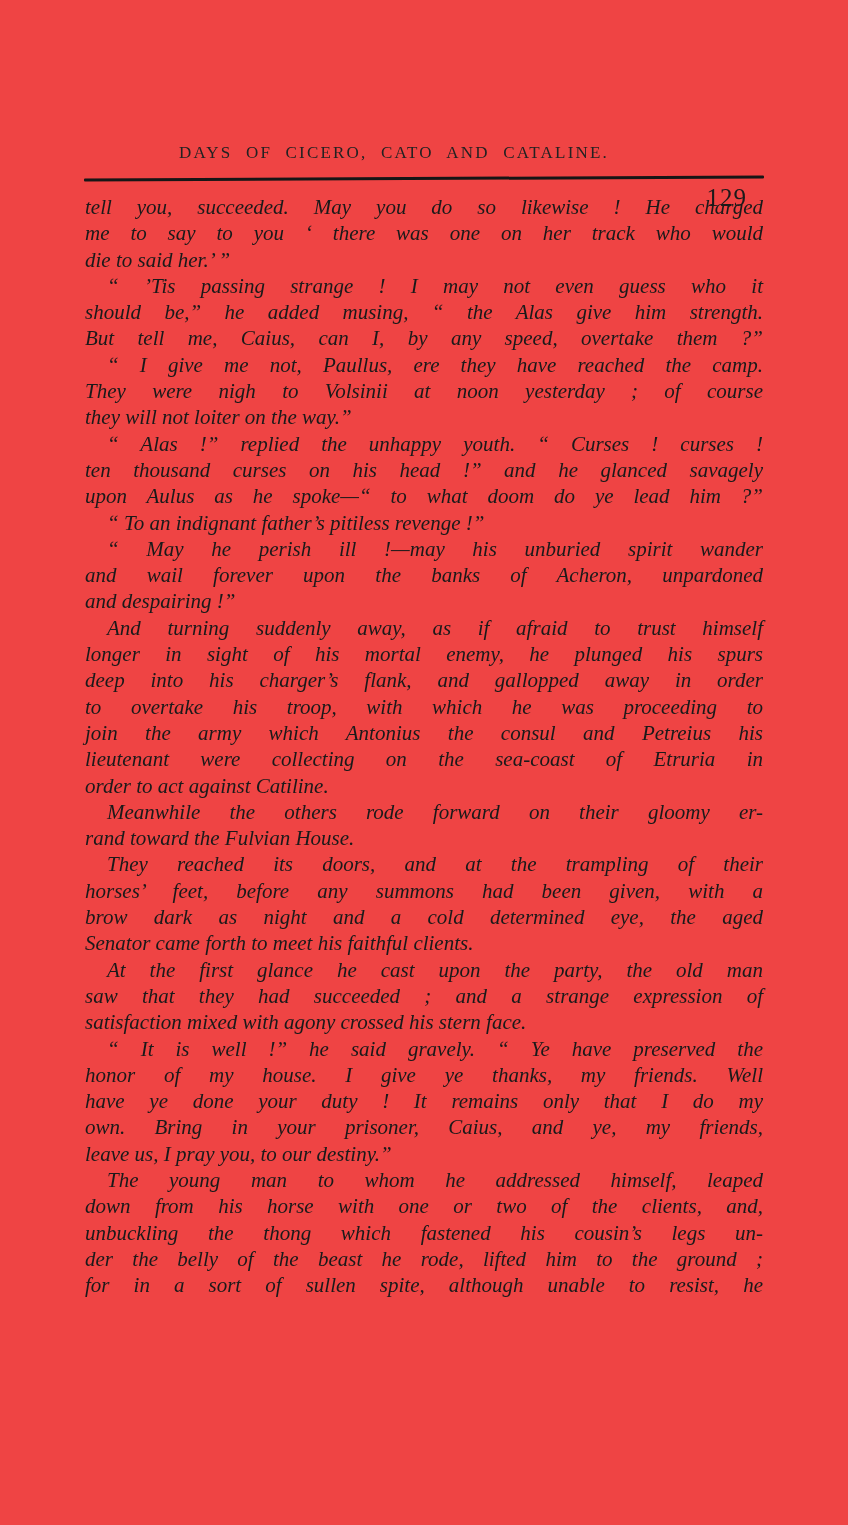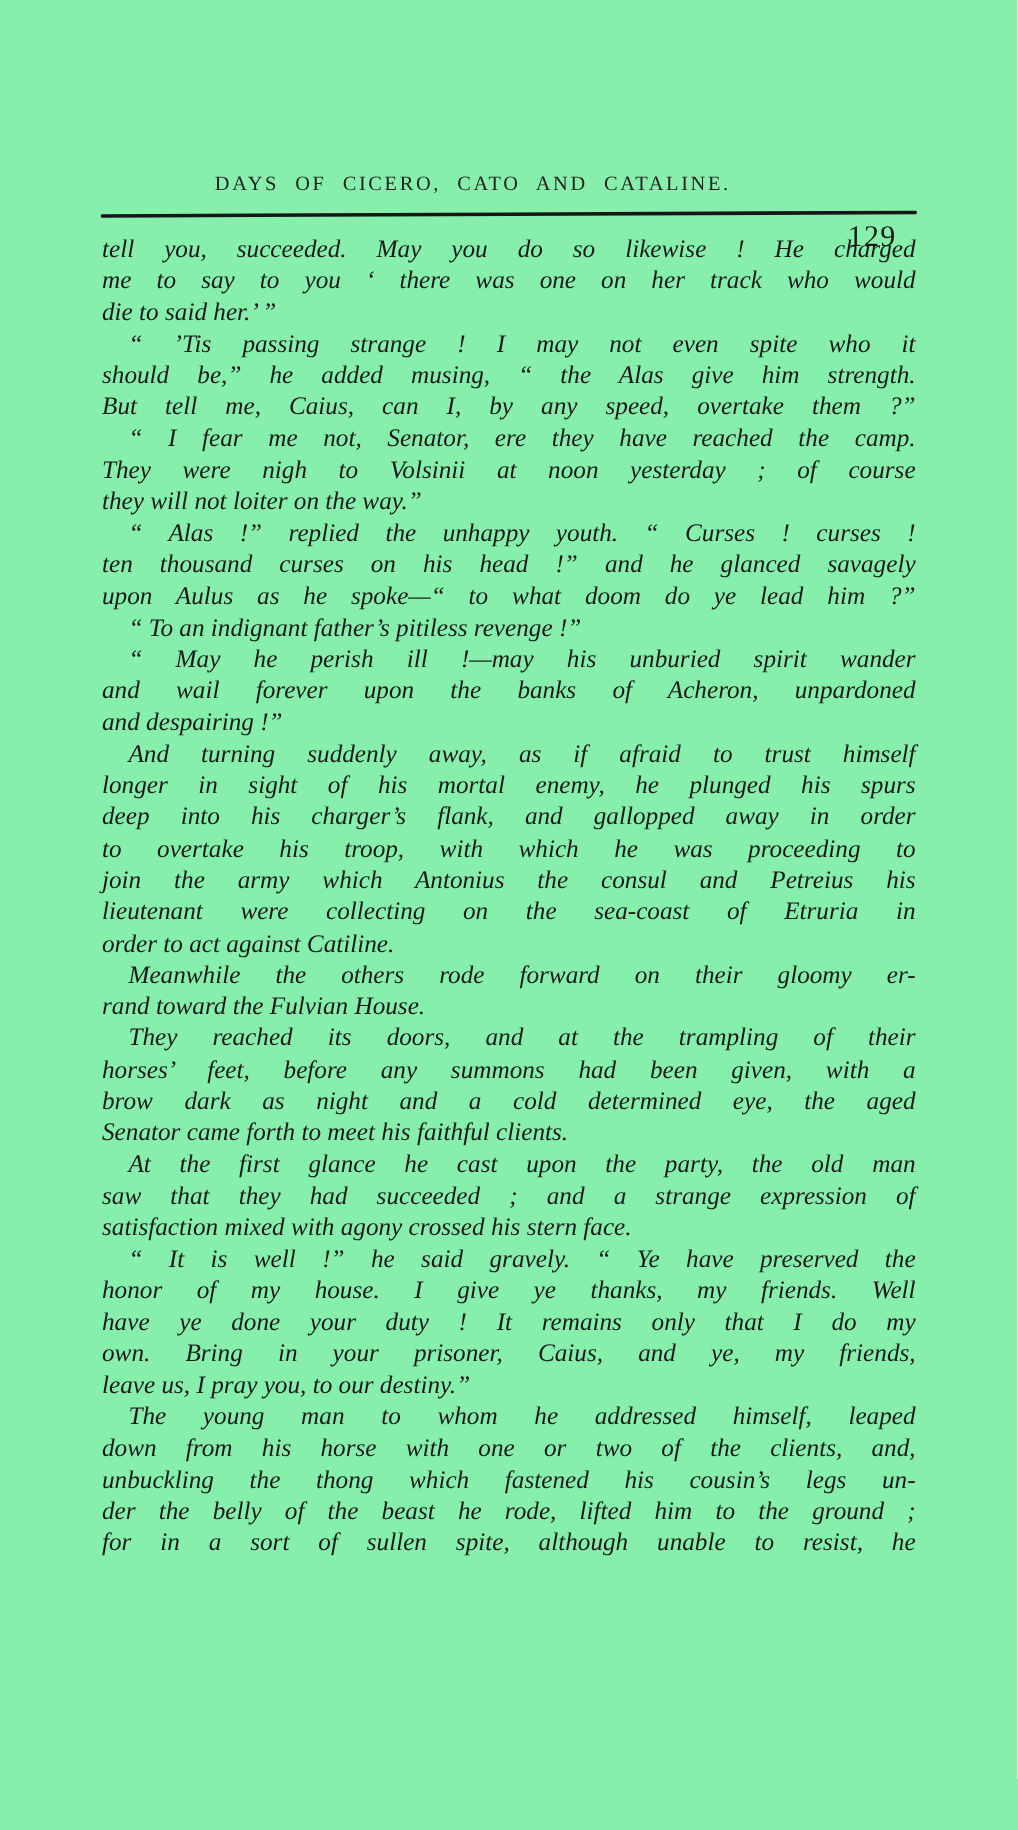--- a/index.html
+++ b/index.html
@@ -1,21 +1,21 @@
 <!DOCTYPE html>
 <html><head>
 <meta charset="utf-8">
 <style>
   * { margin: 0; padding: 0; box-sizing: border-box; }
   html, body { background: #ffffff; }
   .page {
     position: relative;
     width: 848px;
     height: 1525px;
-    background: #86efac;
+    background: #ef4444;
     overflow: hidden;
     font-family: "Liberation Serif", "DejaVu Serif", serif;
     color: #1b1b1b;
     padding-left: 13px;
   }
   .header {
     position: absolute;
     left: 85px;
     top: 140px;
     width: 678px;
@@ -80,26 +80,26 @@
     <div class="page-number">129</div>
   </div>
   <div class="rule"></div>
   <div class="text-block">
       <div class="paragraph">
         <div class="line">tell you, succeeded. May you do so likewise ! He charged</div>
         <div class="line">me to say to you ‘ there was one on her track who would</div>
         <div class="line flush">die to said her.’ ”</div>
       </div>
       <div class="paragraph">
-        <div class="line indent">“ ’Tis passing strange ! I may not even spite who it</div>
+        <div class="line indent">“ ’Tis passing strange ! I may not even guess who it</div>
         <div class="line">should be,” he added musing, “ the Alas give him strength.</div>
         <div class="line">But tell me, Caius, can I, by any speed, overtake them ?”</div>
       </div>
       <div class="paragraph">
-        <div class="line indent">“ I fear me not, Senator, ere they have reached the camp.</div>
+        <div class="line indent">“ I give me not, Paullus, ere they have reached the camp.</div>
         <div class="line">They were nigh to Volsinii at noon yesterday ; of course</div>
         <div class="line flush">they will not loiter on the way.”</div>
       </div>
       <div class="paragraph">
         <div class="line indent">“ Alas !” replied the unhappy youth. “ Curses ! curses !</div>
         <div class="line">ten thousand curses on his head !” and he glanced savagely</div>
         <div class="line">upon Aulus as he spoke—“ to what doom do ye lead him ?”</div>
       </div>
       <div class="paragraph">
         <div class="line flush indent">“ To an indignant father’s pitiless revenge !”</div>

